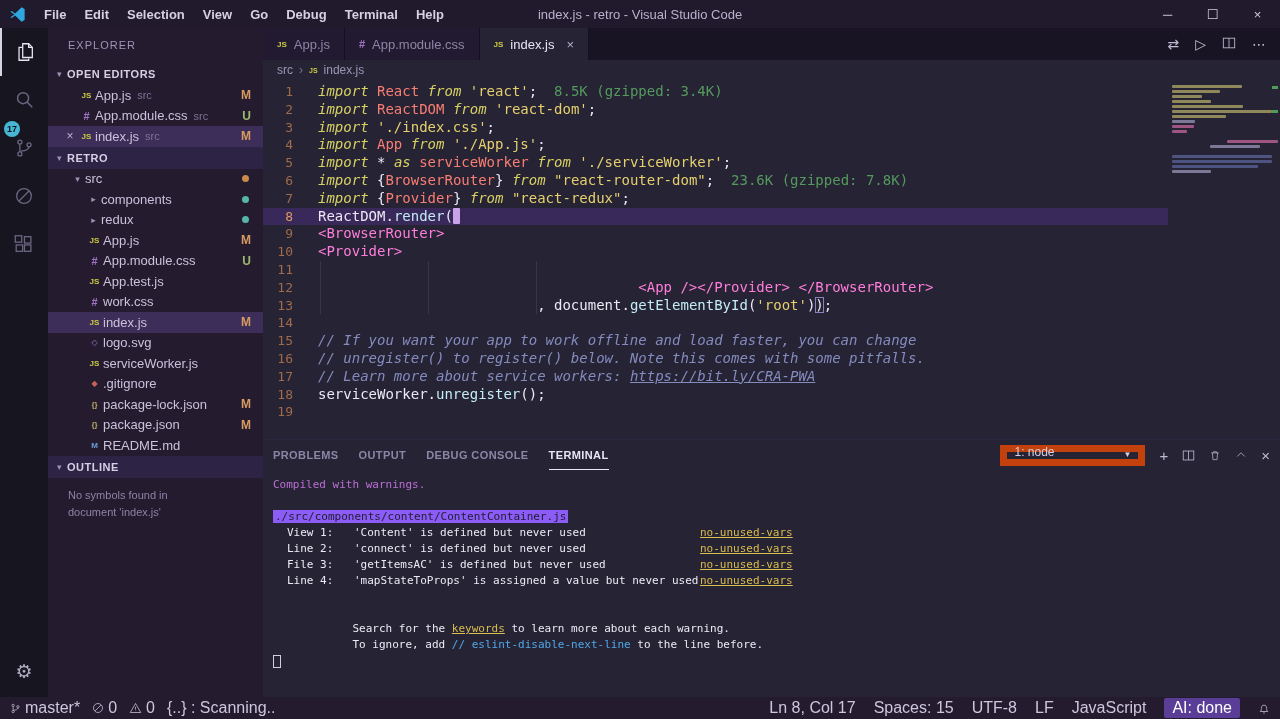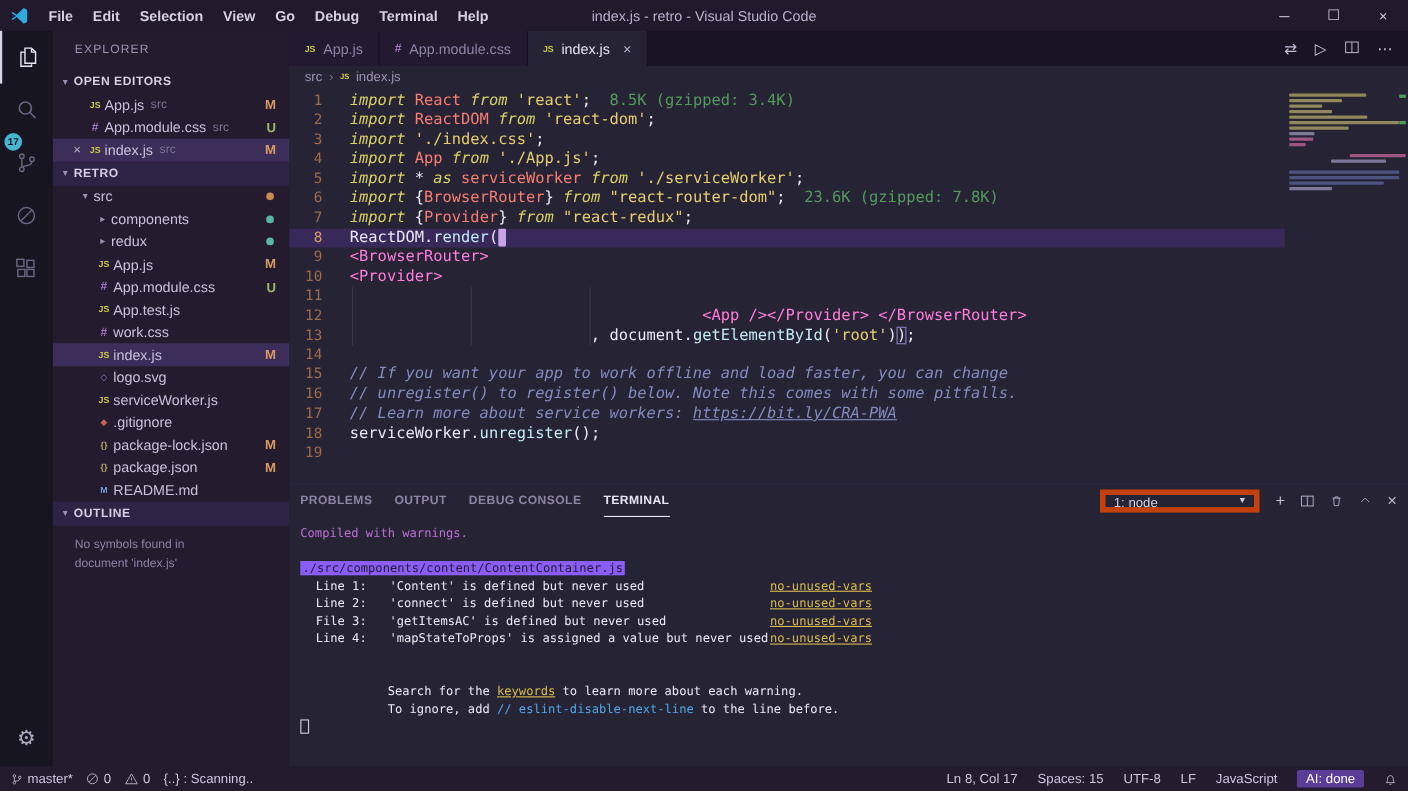--- a/index.html
+++ b/index.html
@@ -81,36 +81,36 @@
 .minimap{flex:0 0 112px;position:relative;}
 .mm-bar{position:absolute;height:3px;border-radius:1px;}
 .ruler-mark{position:absolute;right:2px;width:6px;height:3px;background:#4e9e57;}
 
 
 .panel{height:258px;flex:0 0 auto;background:#262335;border-top:1px solid #2d2440;display:flex;flex-direction:column;}
 .panel-header{height:30px;display:flex;align-items:center;padding:0 10px;flex:0 0 auto;}
 .panel-tab{font-size:11px;letter-spacing:.4px;color:#8d85a6;margin-right:20px;height:100%;display:flex;align-items:center;border-bottom:1px solid transparent;font-weight:bold;}
 .panel-tab.active{color:#e9e5f4;border-bottom-color:#e9e5f4;}
 .panel-controls{margin-left:auto;display:flex;align-items:center;gap:14px;}
-.term-select{width:145px;height:21px;border:5px solid #c2410c;display:flex;align-items:flex-start;justify-content:space-between;padding:0 7px;font-size:12px;color:#d6d0e4;background:#262335;}
+.term-select{width:145px;height:21px;border:7px solid #c2410c;display:flex;align-items:flex-end;justify-content:space-between;padding:0 7px;font-size:12px;color:#d6d0e4;background:#262335;}
 .caret{font-size:8px;color:#d6d0e4;}
 .panel-icon{color:#c0bad2;font-size:15px;display:flex;align-items:center;line-height:1;}
 .terminal{flex:1;padding:7px 0 0 10px;font-family:"DejaVu Sans Mono",monospace;font-size:11px;line-height:16px;color:#eceaf4;overflow:hidden;}
 .t-line{height:16px;white-space:pre;}
 .t-magenta{color:#bb6fd3;}
 .t-inverse{background:#8b5cf6;color:#211c30;padding:0 2px;}
 .t-warning-row{padding-left:14px;}
 .t-warn-label{display:inline-block;width:67px;}
 .t-warn-msg{display:inline-block;width:346px;}
 .t-link{color:#d9bd4e;text-decoration:underline;}
 .t-code{color:#4fa8e8;}
 .t-cursor{display:inline-block;width:8px;height:13px;border:1px solid #d2cfdd;vertical-align:middle;}
 
 
-.statusbar{height:22px;background:#241b2f;display:flex;align-items:center;padding:0 10px;font-size:12px;color:#cdc7dc;flex:0 0 auto;gap:11px;}
+.statusbar{height:22px;background:#241b2f;display:flex;align-items:center;padding:0 10px;font-size:16px;color:#cdc7dc;flex:0 0 auto;gap:11px;}
 #sb-left{display:flex;align-items:center;gap:12px;}
 #sb-right{margin-left:auto;display:flex;align-items:center;gap:18px;}
 .sb-item{display:flex;align-items:center;gap:4px;}
 .sb-icon{display:flex;align-items:center;}
 .sb-chip{background:#5a3d96;padding:1px 8px;border-radius:2px;color:#fff;}
 </style>
 </head>
 <body>
 
 <div id="root">
@@ -405,21 +405,21 @@
                 </svg>
               </span>
             <span class="panel-icon">×</span>
           </div>
         </div>
         <div class="terminal">
           <div class="t-line"><span class="t-magenta">Compiled with warnings.</span></div>
           <div class="t-line"></div>
           <div class="t-line"><span class="t-inverse">./src/components/content/ContentContainer.js</span></div>
           <div id="terminal-warnings">
-              <div class="t-line t-warning-row"><span class="t-warn-label">Line 1:</span><span class="t-warn-msg">'Content' is defined but never used</span><span class="t-link">no-unused-vars</span></div>
+              <div class="t-line t-warning-row"><span class="t-warn-label">View 1:</span><span class="t-warn-msg">'Content' is defined but never used</span><span class="t-link">no-unused-vars</span></div>
               <div class="t-line t-warning-row"><span class="t-warn-label">Line 2:</span><span class="t-warn-msg">'connect' is defined but never used</span><span class="t-link">no-unused-vars</span></div>
               <div class="t-line t-warning-row"><span class="t-warn-label">File 3:</span><span class="t-warn-msg">'getItemsAC' is defined but never used</span><span class="t-link">no-unused-vars</span></div>
               <div class="t-line t-warning-row"><span class="t-warn-label">Line 4:</span><span class="t-warn-msg">'mapStateToProps' is assigned a value but never used</span><span class="t-link">no-unused-vars</span></div>
             </div>
           <div class="t-line"></div>
           <div class="t-line">
             <span>Search for the </span><span class="t-link">keywords</span><span> to learn more about each warning.</span>
           </div>
           <div class="t-line">
             <span>To ignore, add </span><span class="t-code">// eslint-disable-next-line</span><span> to the line before.</span>

